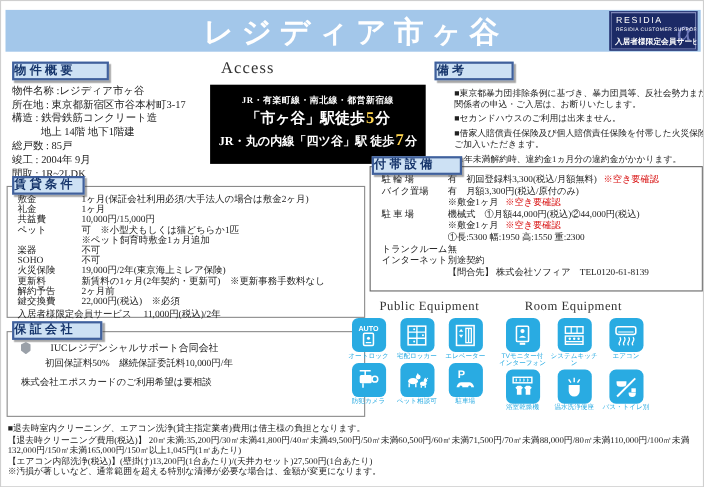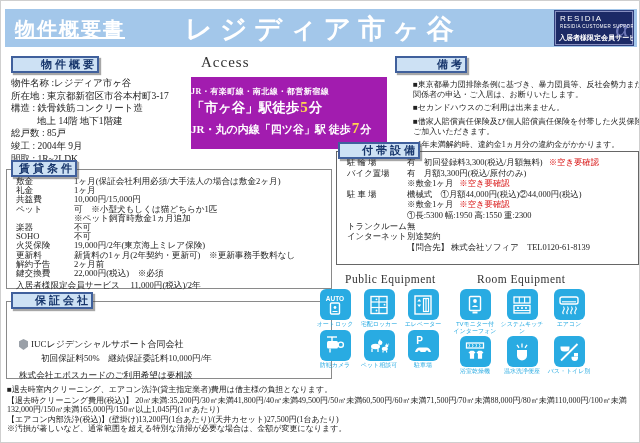--- a/index.html
+++ b/index.html
@@ -25,44 +25,44 @@
     border:1px solid #30407e; box-shadow:inset 0 0 0 1px #8890c0; overflow:hidden; color:#fff;
     font-family:"Liberation Sans", sans-serif;
   }
   .logo-alpha { position:absolute; right:4px; top:2px; font-size:26px; font-style:italic; color:#6f79b8; font-family:"Liberation Serif", serif; }
   .logo-l1 { position:absolute; left:5px; top:3px; font-size:8px; letter-spacing:1.5px; }
   .logo-l2 { position:absolute; left:5px; top:13px; font-size:4.5px; letter-spacing:.4px; white-space:nowrap; }
   .logo-l3 { position:absolute; left:4px; top:22px; font-size:7px; font-weight:bold; white-space:nowrap; }
   
   .tab {
     position:absolute; background:#cde1f4; border:2px solid #40609c; color:#16356b;
-    font-weight:bold; font-size:11px; text-align:right; line-height:13px; letter-spacing:3px;
+    font-weight:bold; font-size:11px; text-align:left; line-height:13px; letter-spacing:3px;
     box-shadow:2px 2px 1px rgba(60,60,60,.45); font-family:"Liberation Sans", sans-serif; z-index:3;
   }
   
   .ov-lines { position:absolute; left:10px; top:76px; width:180px; font-size:9.5px; line-height:12.6px; white-space:nowrap; }
   .ov-lines .indent { padding-left:26px;font-family:Liberation Serif, serif; }
   
   .access-title { position:absolute; left:200px; top:53px; font-size:15px; color:#333; letter-spacing:1px; }
-  .access-box { position:absolute; left:190px; top:76px; width:196px; height:72px; background:#a21caf; color:#fff; }
+  .access-box { position:absolute; left:190px; top:76px; width:196px; height:72px; background:#000000; text-align:center; color:#fff; }
   .acc1 { font-size:8px; font-weight:bold; margin-top:9px; letter-spacing:.5px; }
   .acc2 { font-size:13.5px; font-weight:bold; margin-top:2px; }
   .acc3 { font-size:11px; font-weight:bold; margin-top:3px; }
   .acc-num { color:#ffd54f; font-size:15px; padding:0 1px; }
   
   .remarks { position:absolute; left:412px; top:79px; width:243px; font-size:8px; line-height:10.2px; }
   .remarks div { margin-bottom:3px; }
   
   .rental-box { position:absolute; left:5px; top:168px; width:326px; height:120px; border:1px solid #8a8a8a; padding:7px 6px 0 9px; }
   .rrow { display:flex; font-size:8.6px; line-height:9.2px; white-space:nowrap; }
   .rlabel { width:58px; flex:none; }
   .rval2 { padding-left:58px; }
   .member-line { font-size:8.6px; margin-top:2px; white-space:nowrap; }
   .guar-box { position:absolute; left:5px; top:300px; width:326px; height:78px; border:1px solid #8a8a8a; padding:8px 6px 0 12px; font-size:9px; }
-  .gline { display:flex; align-items:center; gap:3px; white-space:nowrap;margin-top:28px; }
+  .gline { display:flex; align-items:center; gap:18px; white-space:nowrap; }
   .gterms { padding-left:22px; font-size:8.6px; margin:2px 0 4px; white-space:nowrap; }
   .orico-brand { font-family:"Liberation Sans", sans-serif; font-weight:bold; font-size:12px; color:#111; letter-spacing:.5px; }
   .orico-name { font-family:"Liberation Sans", sans-serif; font-weight:bold; font-size:9.5px; }
   .orico-dot { width:9px; height:9px; border-radius:50%; background:#f26522; flex:none; }
   .gfooter { margin-top:5px; font-size:8.6px; }
   .iuc-logo { flex:none; width:9px; height:11px; background:#9aa0a8; clip-path:polygon(50% 0,100% 20%,100% 70%,50% 100%,0 70%,0 20%); }
   
   .fac-box { position:absolute; left:335px; top:150px; width:303px; height:114px; border:1px solid #666; padding:6px 4px 0 10px; }
   .frow { display:flex; font-size:8.4px; line-height:10.6px; white-space:nowrap; }
   .flabel { width:60px; flex:none; }
@@ -76,21 +76,20 @@
   
   .footnotes { position:absolute; left:6px; top:384px; width:630px; font-size:8px; line-height:9.6px; color:#222; }
   .footnotes .fn1 { margin-bottom:1px; }
 </style>
 </head>
 <body>
 
 <div id="page">
 
   <div class="banner">
-    <div class="doc-title">物件概要書</div>
     <div class="prop-title">レジディア市ヶ谷</div>
     <div class="logo-box">
       <div class="logo-alpha">α</div>
       <div class="logo-l1">RESIDIA</div>
       <div class="logo-l2">RESIDIA CUSTOMER SUPPORT</div>
       <div class="logo-l3">入居者様限定会員サービス</div>
     </div>
   </div>
 
   <div class="tab" style="left:10px; top:55px; width:88px;">物件概要</div>

